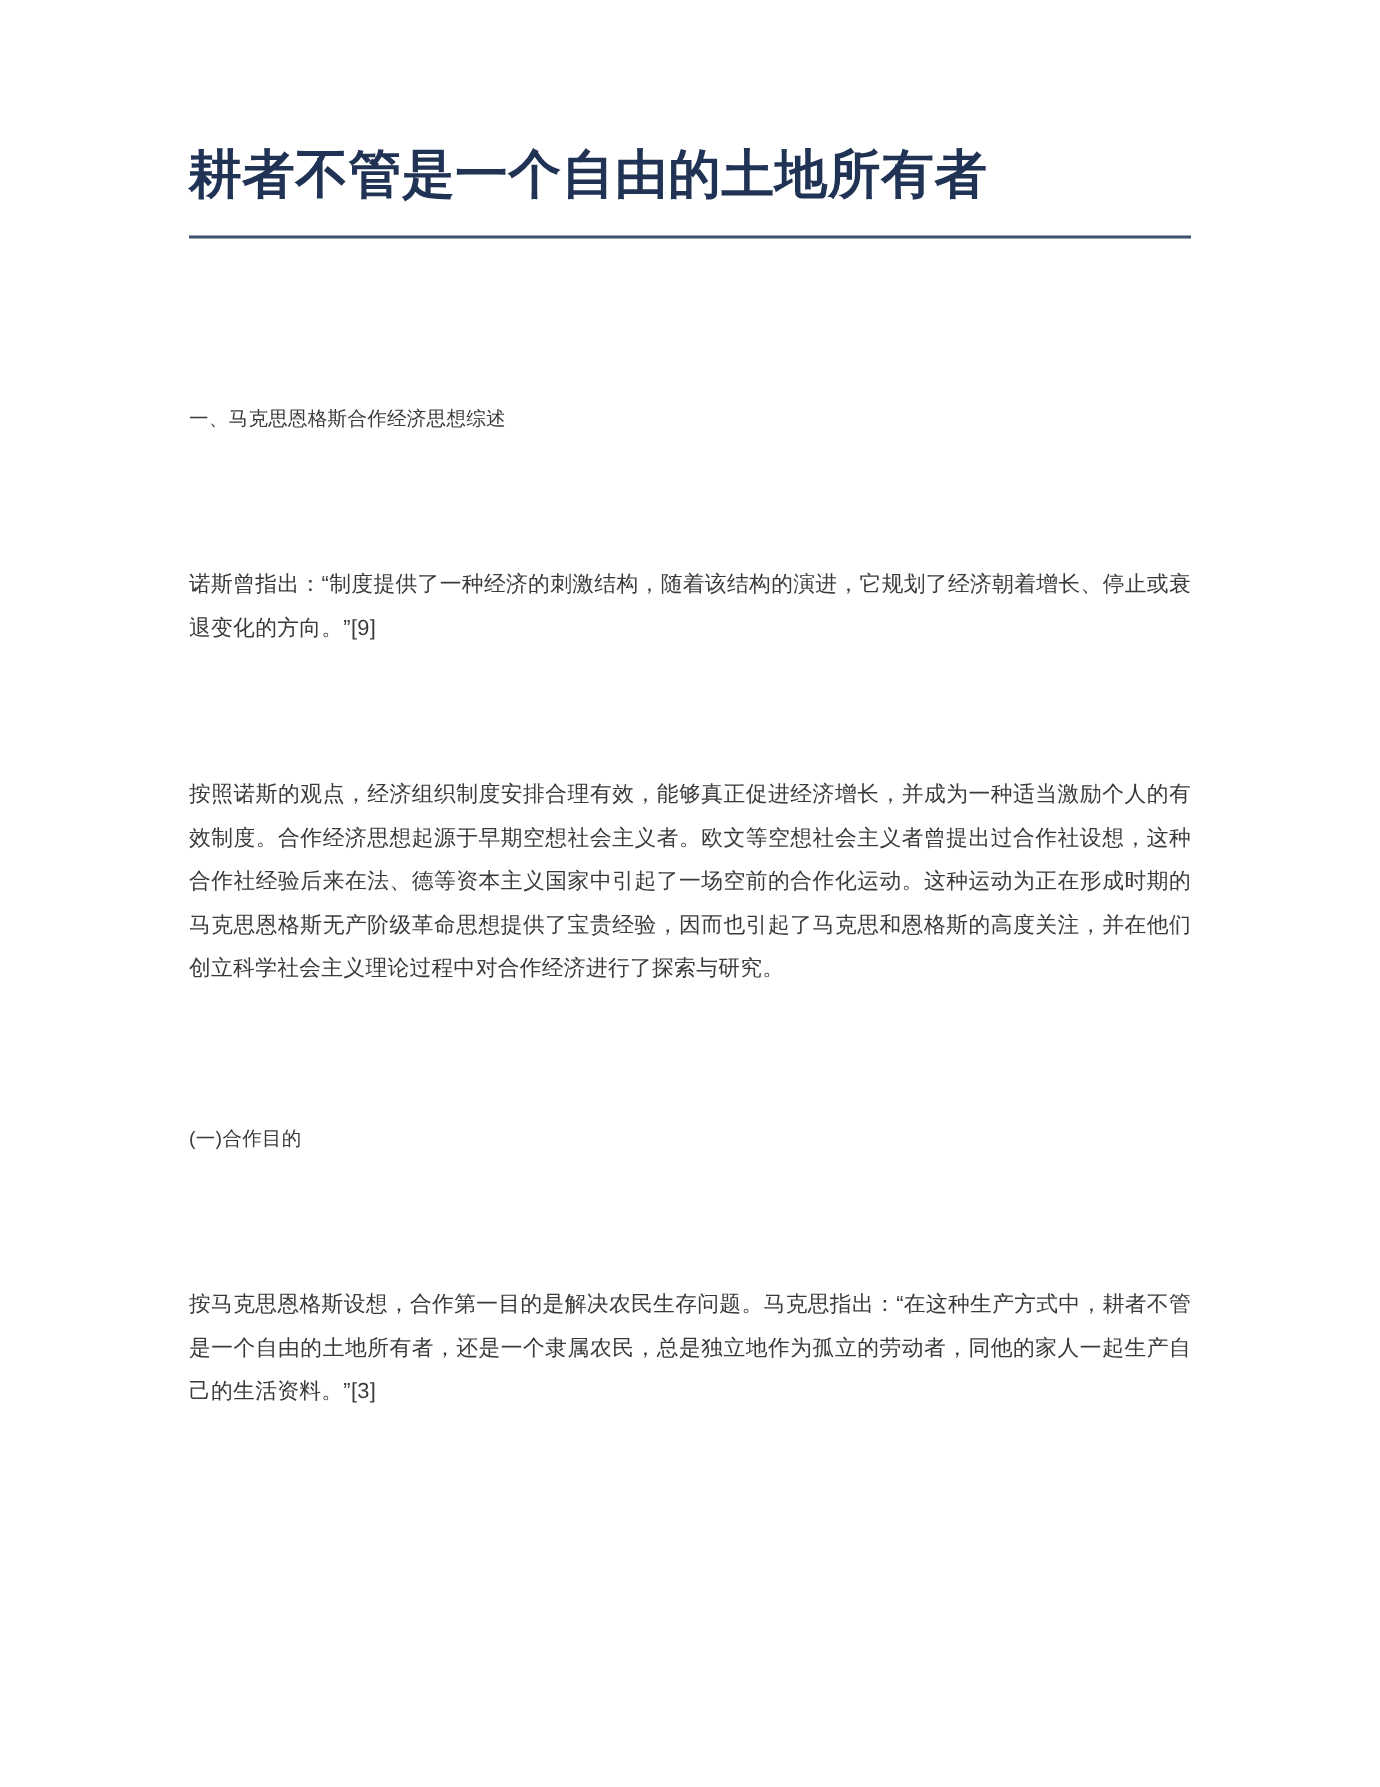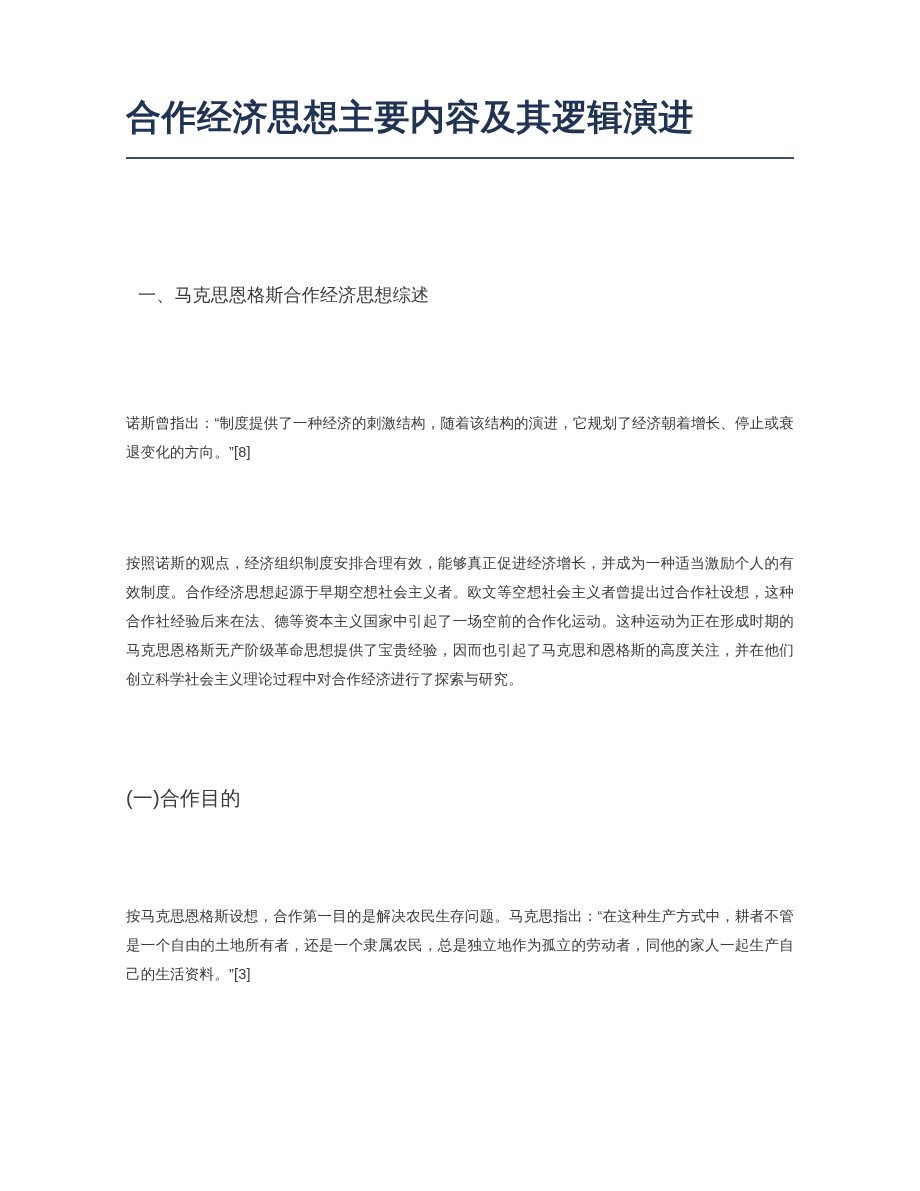--- a/index.html
+++ b/index.html
@@ -42,59 +42,59 @@
     font-size: 14.5px;
     line-height: 2.0;
     color: #3a3a3a;
     text-align: justify;
     margin: 0;
     letter-spacing: 0.2px;
   }
   .spacer-lg { height: 86px; }
   .spacer-md { height: 82px; }
   .heading {
-    font-size: 18px;
+    font-size: 13px;
     line-height: 1.8;
     color: #3a3a3a;
-    margin: 12px;
+    margin: 0;
     letter-spacing: 0.2px;
   }
   .para {
     font-size: 14.5px;
     line-height: 2.0;
     color: #3a3a3a;
     text-align: justify;
     margin: 0;
     letter-spacing: 0.2px;
   }
   .subheading {
-    font-size: 20px;
+    font-size: 13px;
     line-height: 1.8;
     color: #3a3a3a;
     margin: 0;
     letter-spacing: 0.2px;
   }
 </style>
 </head>
 <body>
 
 <div class="page">
 
-  <h1 class="doc-title">合作经济思想主要内容及其逻辑演进</h1>
+  <h1 class="doc-title">耕者不管是一个自由的土地所有者</h1>
 
   <div class="title-rule"></div>
 
 
   <div class="spacer-lg"></div>
 
   <p class="heading">一、马克思恩格斯合作经济思想综述</p>
 
   <div class="spacer-lg"></div>
 
-  <p class="para">诺斯曾指出：“制度提供了一种经济的刺激结构，随着该结构的演进，它规划了经济朝着增长、停止或衰退变化的方向。”[8]</p>
+  <p class="para">诺斯曾指出：“制度提供了一种经济的刺激结构，随着该结构的演进，它规划了经济朝着增长、停止或衰退变化的方向。”[9]</p>
 
   <div class="spacer-md"></div>
 
   <p class="para">按照诺斯的观点，经济组织制度安排合理有效，能够真正促进经济增长，并成为一种适当激励个人的有效制度。合作经济思想起源于早期空想社会主义者。欧文等空想社会主义者曾提出过合作社设想，这种合作社经验后来在法、德等资本主义国家中引起了一场空前的合作化运动。这种运动为正在形成时期的马克思恩格斯无产阶级革命思想提供了宝贵经验，因而也引起了马克思和恩格斯的高度关注，并在他们创立科学社会主义理论过程中对合作经济进行了探索与研究。</p>
 
   <div class="spacer-lg"></div>
 
   <p class="subheading">(一)合作目的</p>
 
   <div class="spacer-lg"></div>

